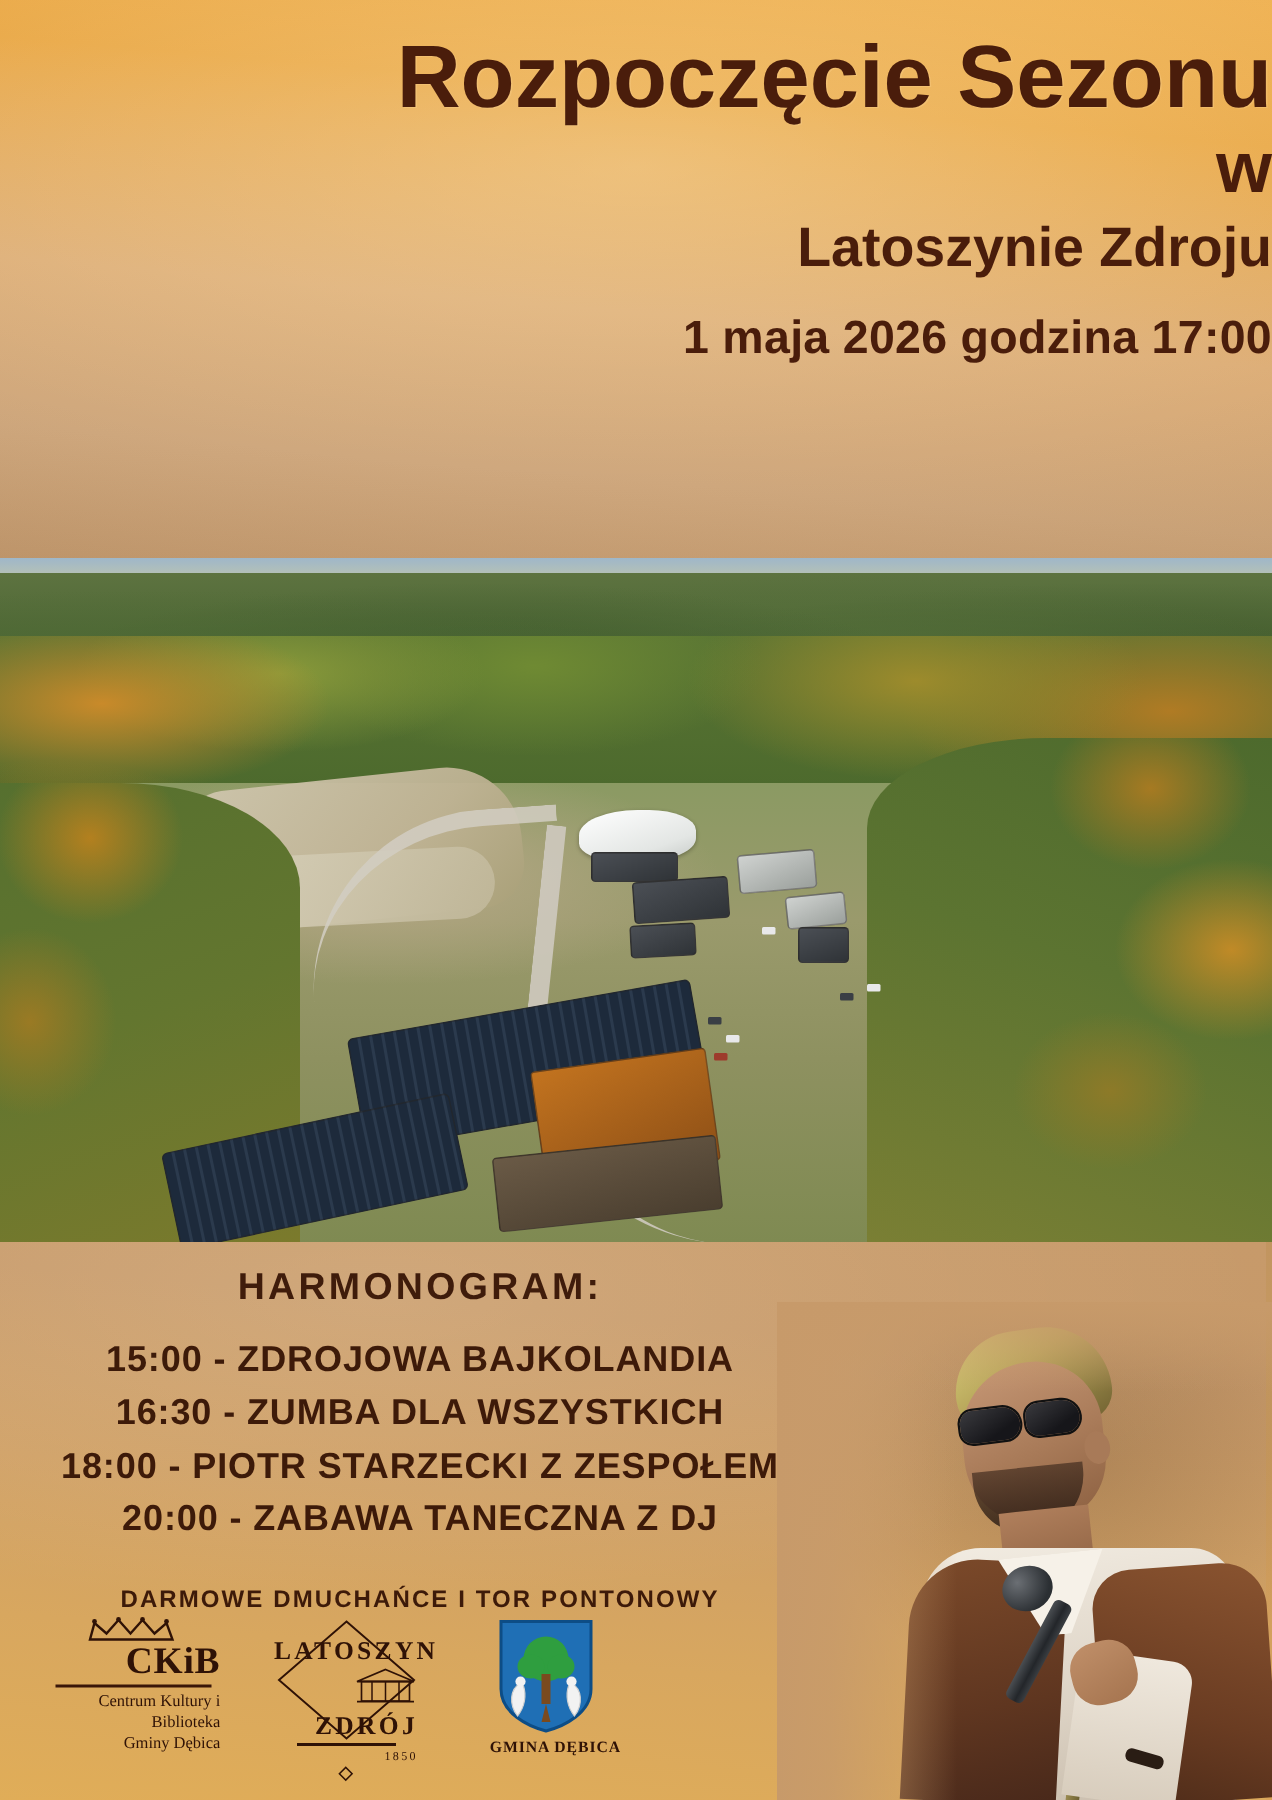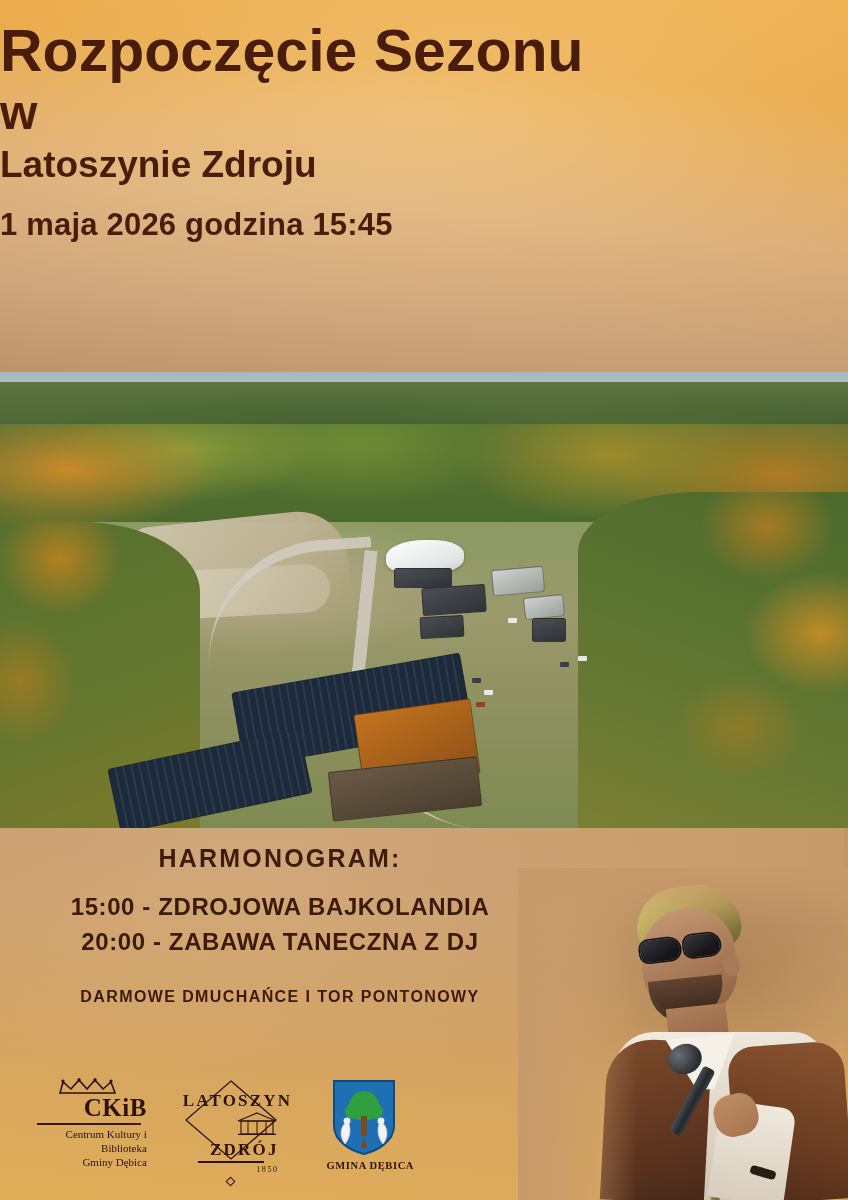--- a/index.html
+++ b/index.html
@@ -30,21 +30,21 @@
   .header::after {
     
     content: "";
     position: absolute; inset: 0;
     background: radial-gradient(120% 90% at 50% 30%, rgba(255,235,190,0.35) 0%, rgba(210,150,70,0.0) 60%, rgba(120,70,20,0.12) 100%);
     pointer-events: none;
   }
   .title-block {
     position: relative;
     z-index: 2;
-    text-align: left;
+    text-align: right;
     padding-top: 22px;
     color: #4a1d0b;
   }
   .title-line1 {
     font-size: 59px;
     font-weight: bold;
     letter-spacing: 0px;
     line-height: 1.0;
     text-shadow: 1px 1px 0 rgba(255,220,160,0.25);
   }
@@ -466,21 +466,21 @@
 </head>
 <body>
 
 <div class="poster">
 
   <div class="header">
     <div class="title-block">
       <div class="title-line1">Rozpoczęcie Sezonu</div>
       <div class="title-line2">w</div>
       <div class="title-line3">Latoszynie Zdroju</div>
-      <div class="title-date">1 maja 2026 godzina 15:45</div>
+      <div class="title-date">1 maja 2026 godzina 17:00</div>
     </div>
   </div>
 
   <div class="photo">
     <div class="ph-sky"></div>
     <div class="ph-ridge"></div>
     <div class="ph-forest"></div>
     <div class="ph-ground"></div>
     <div class="ph-terrace"></div>
     <div class="ph-terrace2"></div>
@@ -509,20 +509,22 @@
     <div class="car dark" style="left:560px; top:290px;"></div>
     <div class="car" style="left:578px; top:284px;"></div>
     <div class="car" style="left:508px; top:246px;"></div>
   </div>
 
   <div class="lower">
     <div class="sched">
       <div class="sched-head">HARMONOGRAM:</div>
       <div class="sched-list">
         <div class="sched-item">15:00 - ZDROJOWA BAJKOLANDIA</div>
+        <div class="sched-item">16:30 - ZUMBA DLA WSZYSTKICH</div>
+        <div class="sched-item">18:00 - PIOTR STARZECKI Z ZESPOŁEM</div>
         <div class="sched-item">20:00 - ZABAWA TANECZNA Z DJ</div>
       </div>
       <div class="extra">DARMOWE DMUCHAŃCE I TOR PONTONOWY</div>
     </div>
   </div>
 
   <div class="singer">
     <div class="sg-bg"></div>
     <div class="sg-hair"></div>
     <div class="sg-head"></div>

